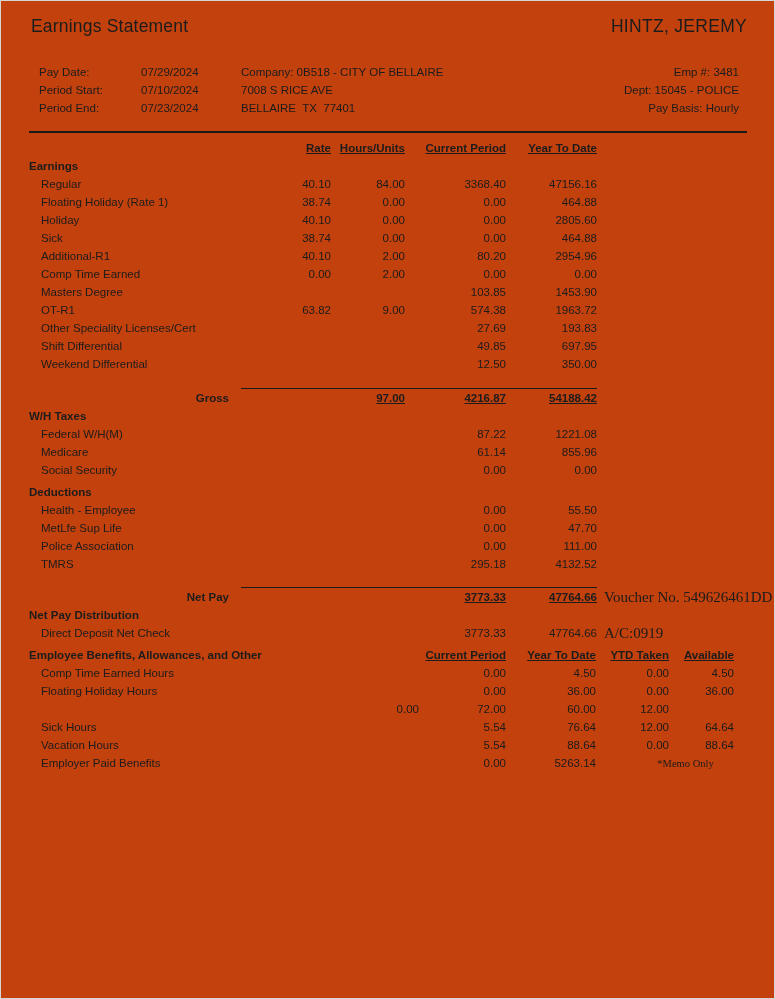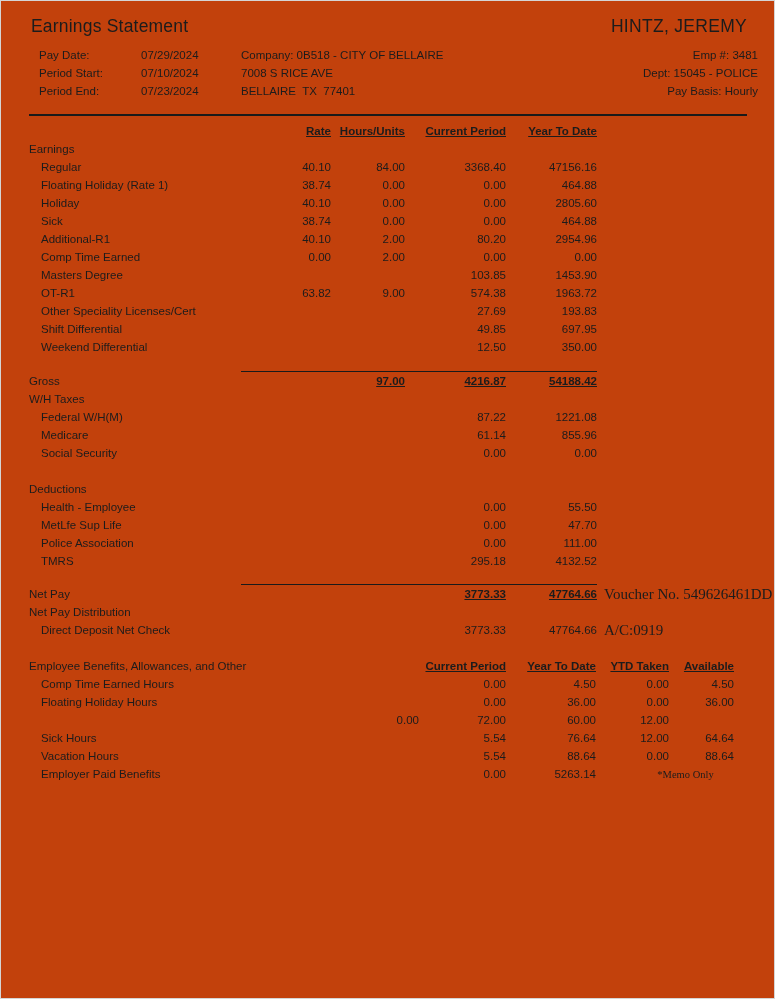--- a/index.html
+++ b/index.html
@@ -9,49 +9,49 @@
     font-family:"Liberation Sans", sans-serif; color:#1c1c1c;
     overflow:hidden;
   }
   
   .doc-header { display:flex; justify-content:space-between; align-items:flex-start;
     padding:15px 27px 0 30px; }
   .doc-title { font-size:17.5px; font-weight:400; letter-spacing:.2px; }
   .emp-name  { font-size:17.5px; font-weight:400; letter-spacing:.3px; }
 
   
-  .info-block { display:flex; margin-top:9px; padding:0 16px 0 38px; font-size:11.5px; }
+  .info-block { display:flex; margin-top:26px; padding:0 35px 0 38px; font-size:11.5px; }
   .info-left  { width:202px; }
   .info-row   { display:flex; height:18px; align-items:center; }
   .info-label { width:102px; }
   .info-mid   { width:300px; }
   .info-mid .info-row { white-space:pre; }
   .info-right { margin-left:auto; text-align:right; }
   .info-right .info-row { justify-content:flex-end; }
 
   .divider { margin:14px 27px 0 28px; border-top:2px solid #1a1a1a; }
 
   
   .tbl { margin:6px 27px 0 28px; font-size:11.5px; }
   .r  { display:grid; grid-template-columns:200px 102px 74px 101px 91px 1fr;
         height:18px; align-items:center; }
   .br { display:grid; grid-template-columns:390px 87px 90px 73px 65px 1fr;
         height:18px; align-items:center; }
   .n   { text-align:right; white-space:pre; }
   .lb  { padding-left:12px; white-space:pre; }
-  .sec { font-weight:400; }
+  .sec { font-weight:700; }
   .hd  { font-weight:700;text-decoration:underline; }
-  .tot { font-weight:400; }
+  .tot { font-weight:700; text-align:right; }
   .note { font-family:"Liberation Serif", serif; font-size:15px; padding-left:7px;
           text-align:left; white-space:pre; }
   .memo { grid-column:4 / 7; font-family:"Liberation Serif", serif; font-size:10.5px;
           padding-left:28px; text-align:center; }
   .pline { margin-top:15px; margin-left:212px; width:356px; border-top:1.5px solid #1a1a1a; }
   .pline2 { margin-top:14px; margin-left:212px; width:356px; border-top:1.5px solid #1a1a1a; }
-  .mt18 { margin-top:18px; }
+  .mt18 { margin-top:4px; }
 </style>
 </head>
 <body>
 
 <div class="page">
 
   <div class="doc-header">
     <div class="doc-title">Earnings Statement</div>
     <div class="emp-name">HINTZ, JEREMY</div>
   </div>

